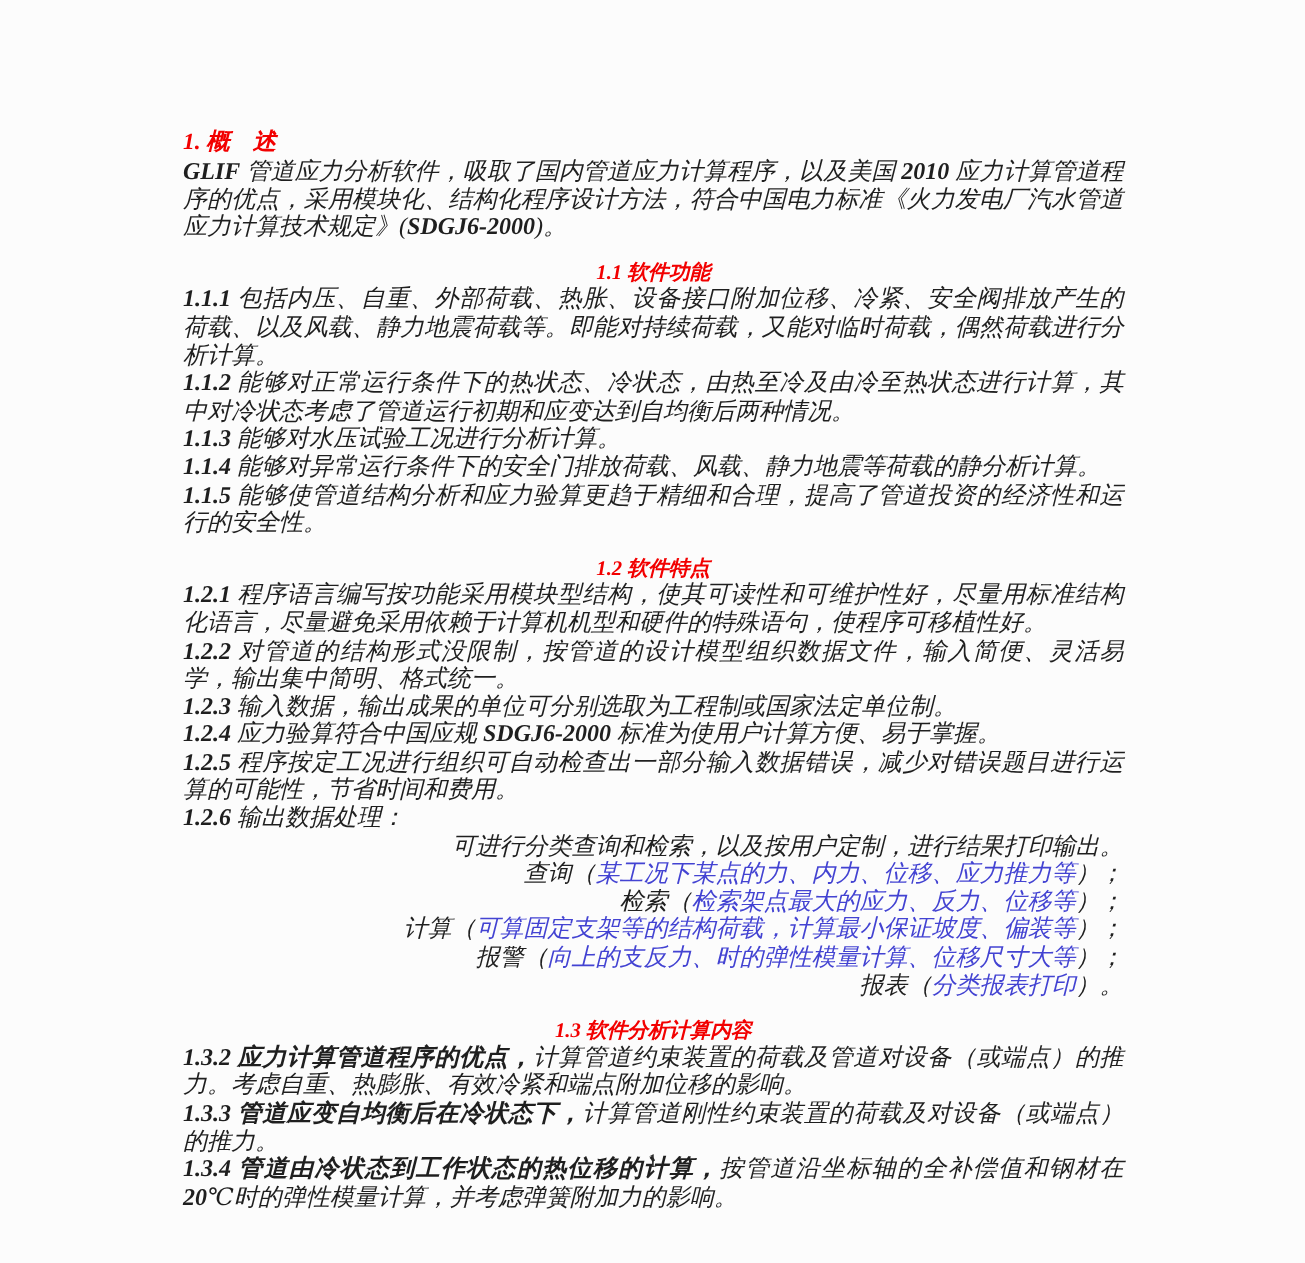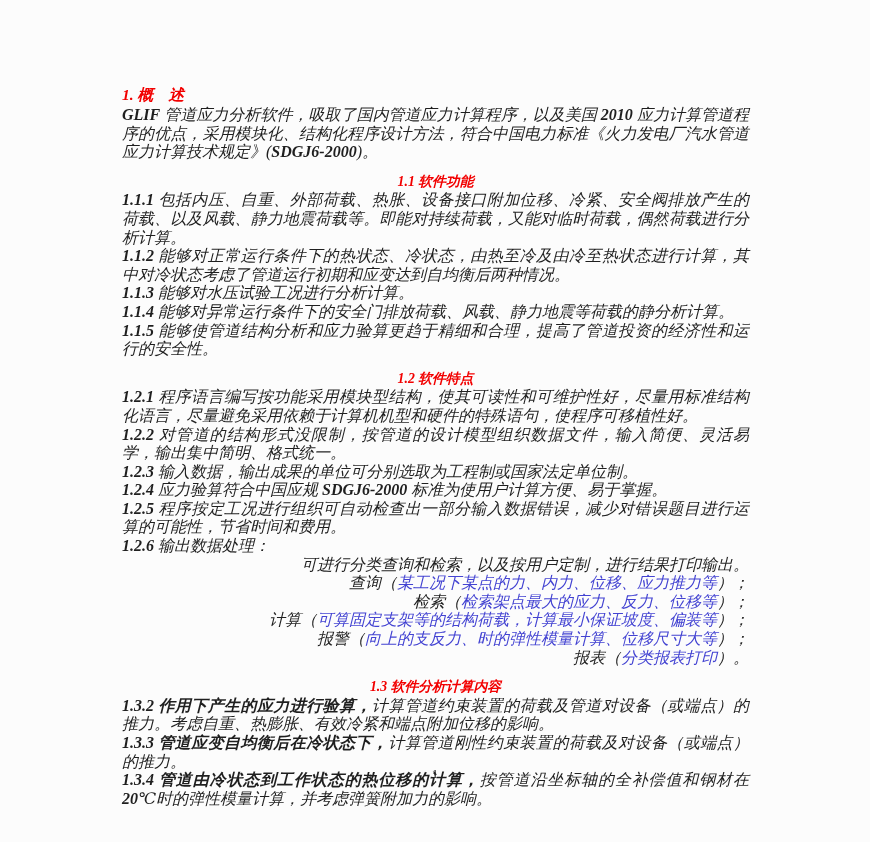--- a/index.html
+++ b/index.html
@@ -81,18 +81,18 @@
       <div class="para"><span class="b">1.2.4</span><span> 应力验算符合中国应规 </span><span class="b">SDGJ6-2000</span><span> 标准为使用户计算方便、易于掌握。</span></div>
       <div class="para"><span class="b">1.2.5</span><span> 程序按定工况进行组织可自动检查出一部分输入数据错误，减少对错误题目进行运算的可能性，节省时间和费用。</span></div>
       <div class="para"><span class="b">1.2.6</span><span> 输出数据处理：</span></div>
       <div class="sub"><span>可进行分类查询和检索，以及按用户定制，进行结果打印输出。</span></div>
       <div class="sub"><span>查询（</span><span class="blue">某工况下某点的力、内力、位移、应力推力等</span><span>）；</span></div>
       <div class="sub"><span>检索（</span><span class="blue">检索架点最大的应力、反力、位移等</span><span>）；</span></div>
       <div class="sub"><span>计算（</span><span class="blue">可算固定支架等的结构荷载，计算最小保证坡度、偏装等</span><span>）；</span></div>
       <div class="sub"><span>报警（</span><span class="blue">向上的支反力、时的弹性模量计算、位移尺寸大等</span><span>）；</span></div>
       <div class="sub"><span>报表（</span><span class="blue">分类报表打印</span><span>）。</span></div>
       <div class="h2"><span>1.3 软件分析计算内容</span></div>
-      <div class="para"><span class="b">1.3.2 作用下产生的应力进行验算，</span><span>计算管道约束装置的荷载及管道对设备（或端点）的推力。考虑自重、热膨胀、有效冷紧和端点附加位移的影响。</span></div>
+      <div class="para"><span class="b">1.3.2 应力计算管道程序的优点，</span><span>计算管道约束装置的荷载及管道对设备（或端点）的推力。考虑自重、热膨胀、有效冷紧和端点附加位移的影响。</span></div>
       <div class="para"><span class="b">1.3.3 管道应变自均衡后在冷状态下，</span><span>计算管道刚性约束装置的荷载及对设备（或端点）的推力。</span></div>
       <div class="para"><span class="b">1.3.4 管道由冷状态到工作状态的热位移的计算，</span><span>按管道沿坐标轴的全补偿值和钢材在 </span><span class="b">20</span><span>℃时的弹性模量计算，并考虑弹簧附加力的影响。</span></div>
     </div>
   <div class="footer">1</div>
 </div>
 
 </body></html>

